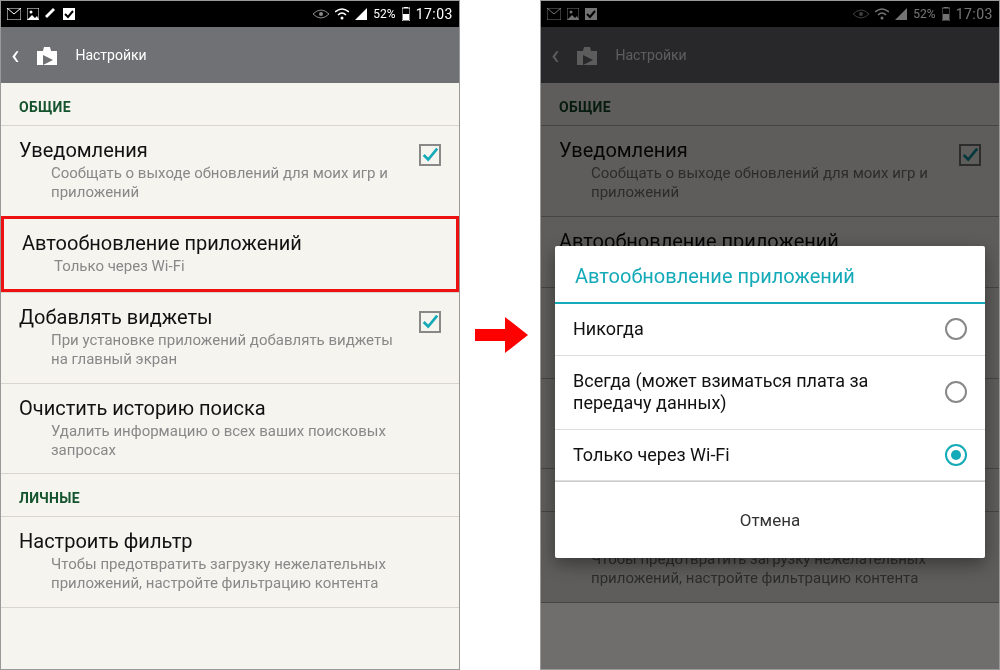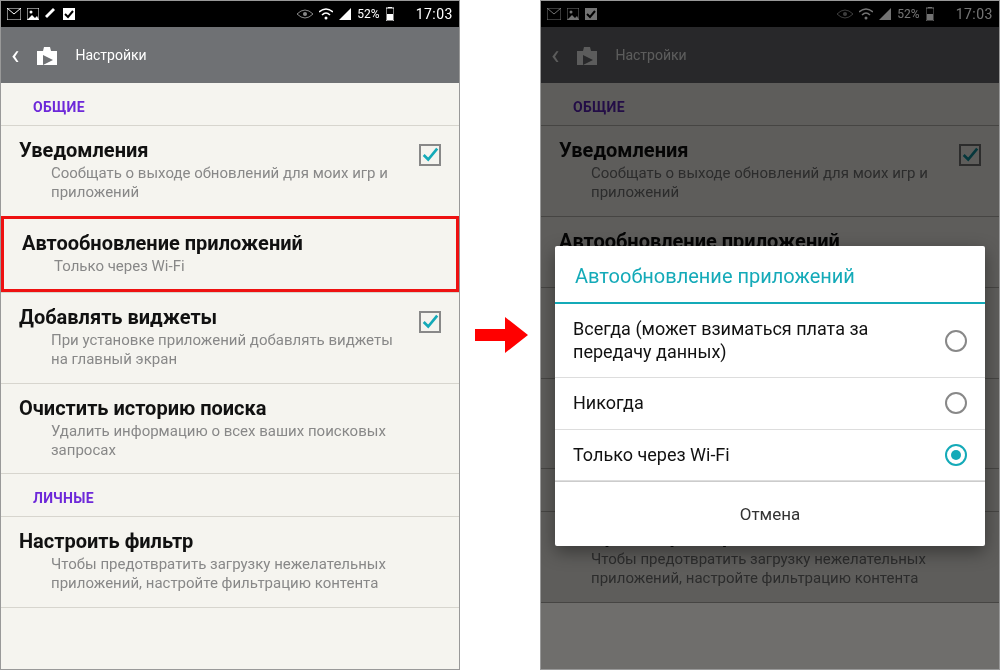--- a/index.html
+++ b/index.html
@@ -26,53 +26,53 @@
     background: #000;
     color: #fff;
     display: flex;
     align-items: center;
     justify-content: space-between;
     padding: 0 6px;
     font-size: 12px;
   }
   .sb-left, .sb-right { display: flex; align-items: center; gap: 6px; }
   .sb-icon { display:inline-flex; align-items:center; }
-  .sb-time { font-size: 14px; letter-spacing: 0.5px; margin-left: 16px; }
+  .sb-time { font-size: 14px; letter-spacing: 0.5px; }
   .sb-batt { font-size: 12px; }
   .appbar {
     height: 56px;
     background: #6f7174;
     display: flex;
     align-items: center;
     gap: 14px;
     padding: 0 10px;
     color: #fff;
   }
   .appbar .back-chevron { font-size: 28px; line-height:1; color:#fff; }
   .appbar .title { font-size: 14px; font-weight: 400; }
   .play-icon svg { display:block; }
   .content { background: #f5f4ef; }
   .section-header {
     font-size: 14px;
     font-weight: 700;
-    color: #6d28d9;
-    padding: 16px 32px 10px;
+    color: #14532d;
+    padding: 16px 18px 10px;
     letter-spacing: 0.3px;
   }
   .row {
     border-top: 1px solid #d7d5ce;
     padding: 12px 18px 14px;
     display: flex;
     align-items: flex-start;
     justify-content: space-between;
     gap: 10px;
   }
   .row:last-child { border-bottom: 1px solid #d7d5ce; }
   .row .txt { flex: 1; }
-  .row .title { font-size: 20px; color: #111; margin-bottom: 2px; font-weight: bold; }
+  .row .title { font-size: 20px; color: #111; margin-bottom: 2px; }
   .row .sub { font-size: 15px; color: #888; line-height: 1.25; margin-left: 32px; }
   .chk {
     width: 22px; height: 22px; border: 2px solid #888;
     display: inline-flex; align-items:center; justify-content:center;
     margin-top: 6px;
   }
   .chk svg { width: 20px; height: 20px; }
   .highlight-box {
     border: 3px solid #e11;
   }
@@ -122,21 +122,21 @@
     width: 22px; height: 22px; border: 2px solid #888; border-radius: 50%;
     display: inline-flex; align-items:center; justify-content:center;
     flex-shrink: 0;
   }
   .radio.selected { border-color: #14aab8; }
   .radio.selected::after {
     content: ""; width: 10px; height: 10px; border-radius: 50%; background: #14aab8;
   }
   .dialog-cancel {
     text-align: center;
-    padding: 22px;
+    padding: 28px;
     font-size: 17px;
     color: #333;
     border-top: 1px solid #ccc;
   }
   
   .dimmed .appbar { filter: brightness(0.8); }
   .dimmed .content, .dimmed .section-header, .dimmed .row { filter: brightness(0.85); }
 </style>
 </head>
 <body>
@@ -382,25 +382,25 @@
         <div class="title">Настроить фильтр</div>
         <div class="sub">Чтобы предотвратить загрузку нежелательных приложений, настройте фильтрацию контента</div>
       </div>
     </div>
   </div>
 
   <div class="overlay">
     <div class="dialog">
       <div class="dialog-title">Автообновление приложений</div>
       <div class="dialog-option">
+        <span class="lbl">Никогда</span>
+        <span class="radio"></span>
+      </div>
+      <div class="dialog-option">
         <span class="lbl">Всегда (может взиматься плата за передачу данных)</span>
-        <span class="radio"></span>
-      </div>
-      <div class="dialog-option">
-        <span class="lbl">Никогда</span>
         <span class="radio"></span>
       </div>
       <div class="dialog-option">
         <span class="lbl">Только через Wi-Fi</span>
         <span class="radio selected"></span>
       </div>
       <div class="dialog-cancel">Отмена</div>
     </div>
   </div>
 </div>

